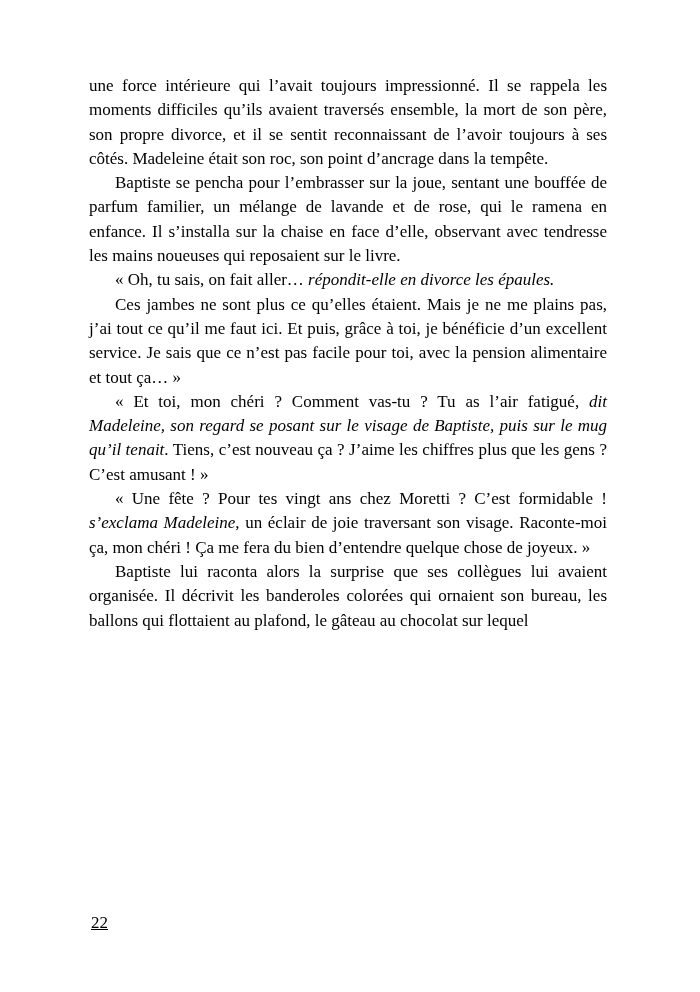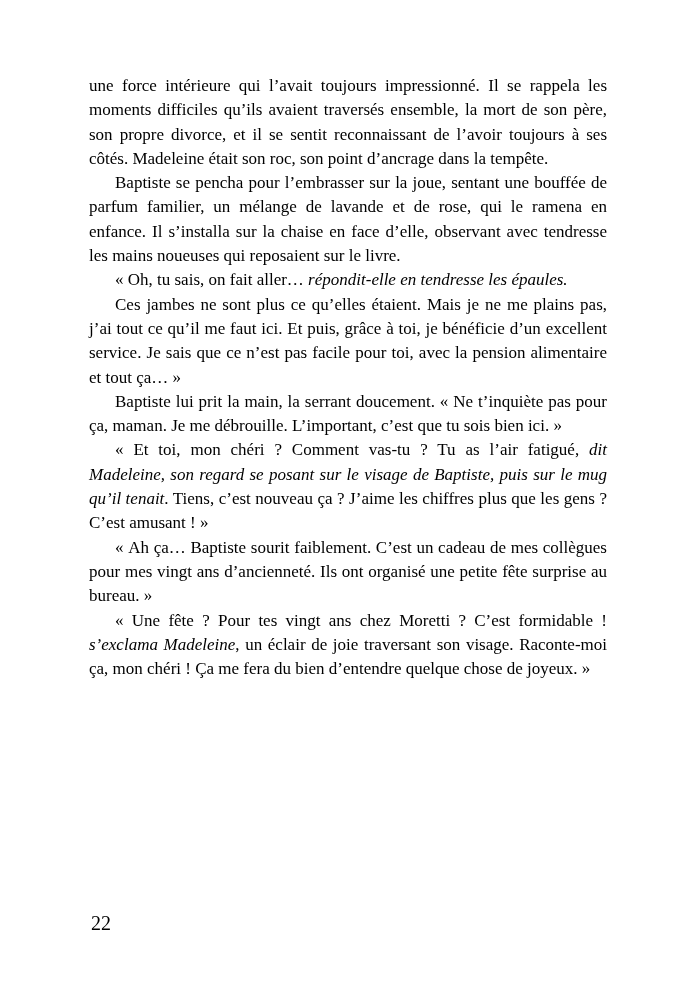--- a/index.html
+++ b/index.html
@@ -39,32 +39,32 @@
   .text-block p.indent {
     text-indent: 26px;
   }
   .text-block em {
     font-style: italic;
   }
   .page-number {
     position: absolute;
     left: 91px;
     top: 911px;
-    font-size: 20px;
+    font-size: 17px;
     line-height: 24px;
+    text-decoration: underline;
   }
 </style>
 </head>
 <body>
 
 <div class="page">
   <div class="text-block" id="text-block">
       <p><span>une force intérieure qui l’avait toujours impressionné. Il se rappela les moments difficiles qu’ils avaient traversés ensemble, la mort de son père, son propre divorce, et il se sentit reconnaissant de l’avoir toujours à ses côtés. Madeleine était son roc, son point d’ancrage dans la tempête.</span></p>
       <p class="indent"><span>Baptiste se pencha pour l’embrasser sur la joue, sentant une bouffée de parfum familier, un mélange de lavande et de rose, qui le ramena en enfance. Il s’installa sur la chaise en face d’elle, observant avec tendresse les mains noueuses qui reposaient sur le livre.</span></p>
-      <p class="indent"><span>«&nbsp;Oh, tu sais, on fait aller… </span><em>répondit-elle en tendresse les épaules.</em></p>
+      <p class="indent"><span>«&nbsp;Oh, tu sais, on fait aller… </span><em>répondit-elle en divorce les épaules.</em></p>
       <p class="indent"><span>Ces jambes ne sont plus ce qu’elles étaient. Mais je ne me plains pas, j’ai tout ce qu’il me faut ici. Et puis, grâce à toi, je bénéficie d’un excellent service. Je sais que ce n’est pas facile pour toi, avec la pension alimentaire et tout ça…&nbsp;»</span></p>
-      <p class="indent"><span>Baptiste lui prit la main, la serrant doucement. «&nbsp;Ne t’inquiète pas pour ça, maman. Je me débrouille. L’important, c’est que tu sois bien ici.&nbsp;»</span></p>
       <p class="indent"><span>«&nbsp;Et toi, mon chéri&nbsp;? Comment vas-tu&nbsp;? Tu as l’air fatigué, </span><em>dit Madeleine, son regard se posant sur le visage de Baptiste, puis sur le mug qu’il tenait</em><span>. Tiens, c’est nouveau ça&nbsp;? J’aime les chiffres plus que les gens&nbsp;? C’est amusant&nbsp;!&nbsp;»</span></p>
-      <p class="indent"><span>«&nbsp;Ah ça… Baptiste sourit faiblement. C’est un cadeau de mes collègues pour mes vingt ans d’ancienneté. Ils ont organisé une petite fête surprise au bureau.&nbsp;»</span></p>
       <p class="indent"><span>«&nbsp;Une fête&nbsp;? Pour tes vingt ans chez Moretti&nbsp;? C’est formidable&nbsp;! </span><em>s’exclama Madeleine</em><span>, un éclair de joie traversant son visage. Raconte-moi ça, mon chéri&nbsp;! Ça me fera du bien d’entendre quelque chose de joyeux.&nbsp;»</span></p>
+      <p class="indent"><span>Baptiste lui raconta alors la surprise que ses collègues lui avaient organisée. Il décrivit les banderoles colorées qui ornaient son bureau, les ballons qui flottaient au plafond, le gâteau au chocolat sur lequel</span></p>
     </div>
   <div class="page-number">22</div>
 </div>
 
 </body></html>

